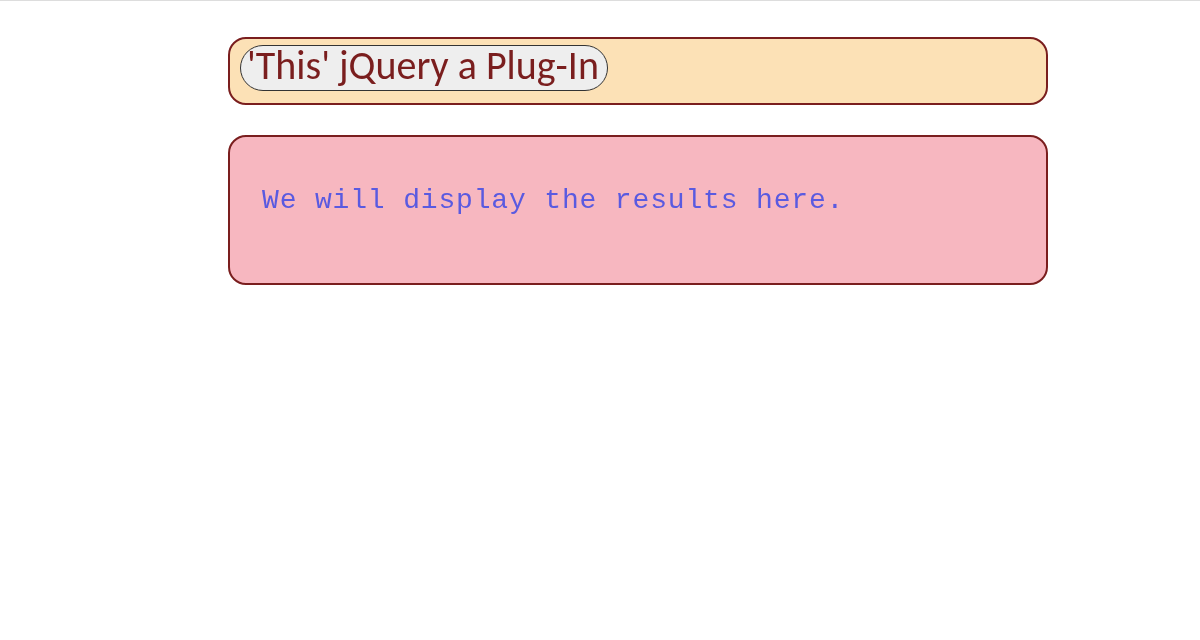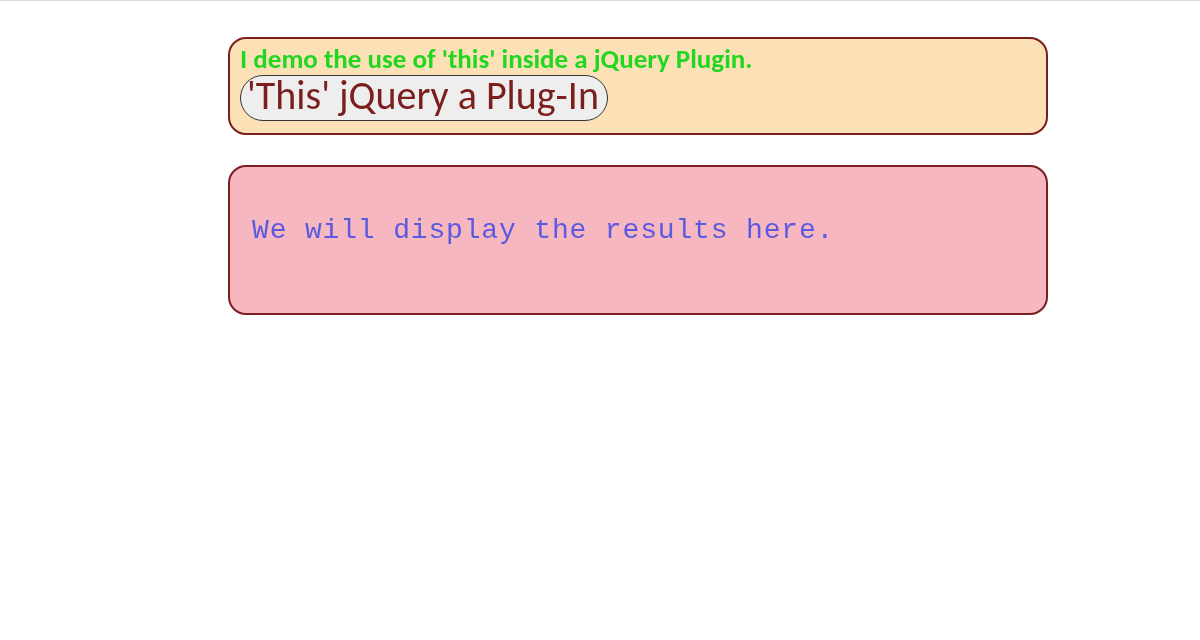--- a/index.html
+++ b/index.html
@@ -50,26 +50,26 @@
       background: #f7b7c0;
       border-radius: 18px;
       min-height: 150px;
       padding: 48px 22px;
     }
     .display-text {
       color: #5a5ae0;
       font-family: "Courier New", Courier, monospace;
       font-size: 28px;
       letter-spacing: 0.03em;
+      margin-left: 10px;
     }
   </style>
 </head>
 <body>
 
 <div class="wrap">
   <div class="banner">
-    <div class="heading">I demo the use of 'this' inside a jQuery Plugin.</div>
     <button class="button">'This' jQuery a Plug-In</button>
   </div>
   <div class="display">
     <span class="display-text">We will display the results here.</span>
   </div>
 </div>
 
 </body></html>

